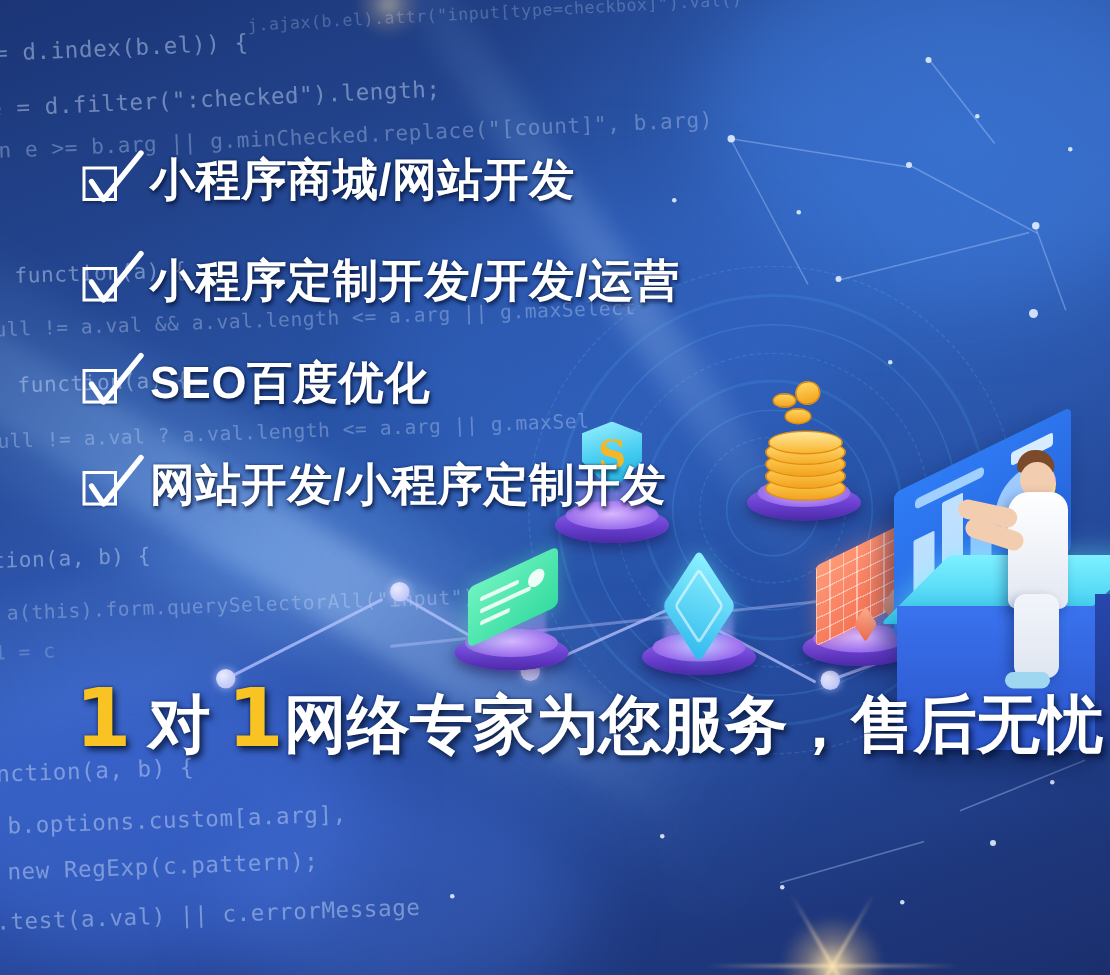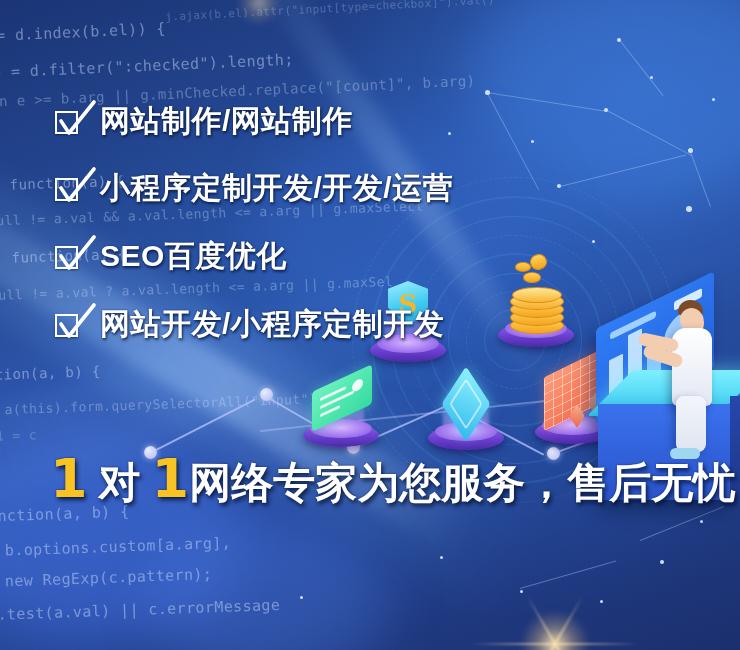--- a/index.html
+++ b/index.html
@@ -364,21 +364,21 @@
     <div class="laptop" style="left:316px;top:386px;opacity:0;"></div>
   </div>
 
   <div class="row" style="left:55px;top:106px;">
     <div class="cbox">
       <div class="sq"></div>
       <svg width="46" height="40" viewBox="0 0 46 40">
         <path d="M7 19 L15 31 L40 0" fill="none" stroke="#ffffff" stroke-width="3.6" stroke-linecap="round" stroke-linejoin="round"></path>
       </svg>
     </div>
-    <div class="rowtext">网站制作/网站制作</div>
+    <div class="rowtext">小程序商城/网站开发</div>
   </div>
 
   <div class="row" style="left:55px;top:173px;">
     <div class="cbox">
       <div class="sq"></div>
       <svg width="46" height="40" viewBox="0 0 46 40">
         <path d="M7 19 L15 31 L40 0" fill="none" stroke="#ffffff" stroke-width="3.6" stroke-linecap="round" stroke-linejoin="round"></path>
       </svg>
     </div>
     <div class="rowtext">小程序定制开发/开发/运营</div>

